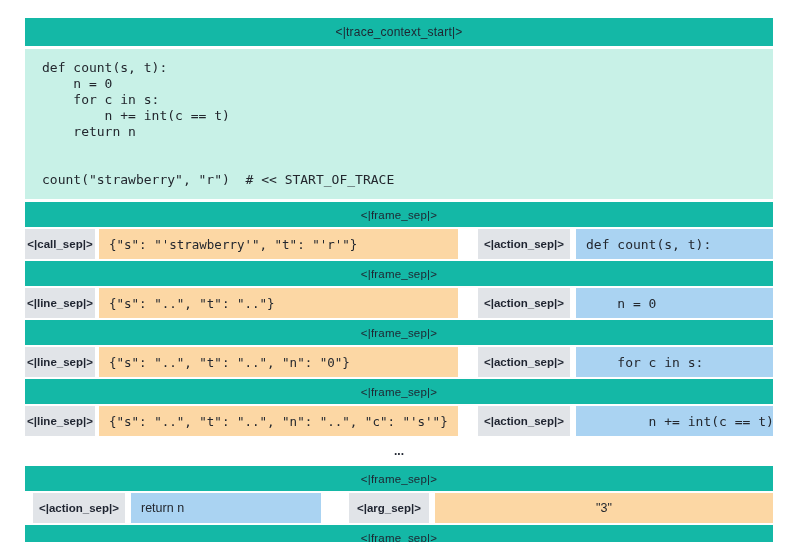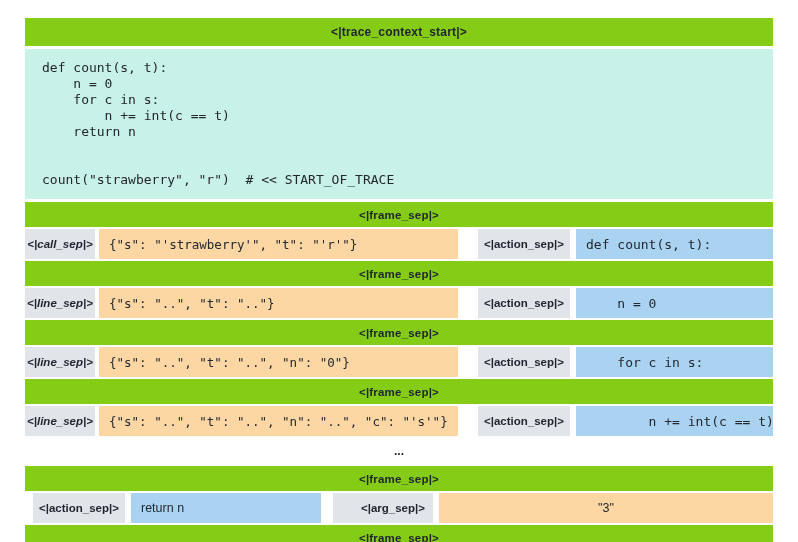--- a/index.html
+++ b/index.html
@@ -8,27 +8,27 @@
     width: 798px;
     height: 542px;
     box-sizing: border-box;
     padding: 18px 25px 0 25px;
     background: #ffffff;
     font-family: "Liberation Sans", sans-serif;
     color: #1f2430;
     overflow: hidden;
   }
   .bar {
-    background: #84cc16;
+    background: #14b8a6;
     height: 25px;
     display: flex;
     align-items: center;
     justify-content: center;
     font-size: 11.5px;
-    font-weight: bold;
+    font-weight: normal;
     letter-spacing: 0.2px;
     margin: 2px 0;
   }
   .header-bar { height: 28px; margin: 0 0 3px 0; font-size: 12px; }
   .code-block {
     background: #c8f1e7;
     margin: 0 0 3px 0;
     padding: 11px 17px;
     font-family: "DejaVu Sans Mono", monospace;
     font-size: 13px;
@@ -46,21 +46,21 @@
   }
   .chip {
     background: #e1e4e8;
     display: flex;
     align-items: center;
     justify-content: center;
     font-size: 11.5px;
     font-weight: bold;
     flex: none;
   }
-  .chip.w70 { width: 70px; font-style: italic; }
+  .chip.w70 { width: 70px; }
   .chip.w92 { width: 92px; }
   .statebox {
     background: #fcd7a4;
     display: flex;
     align-items: center;
     font-family: "DejaVu Sans Mono", monospace;
     font-size: 12.5px;
     color: #23272e;
     padding: 0 10px;
     white-space: pre;
@@ -98,21 +98,21 @@
     width: 170px;
     flex: none;
     margin-left: 6px;
     display: flex;
     align-items: center;
     padding: 0 10px;
     font-family: "Liberation Sans", sans-serif;
     font-size: 12.5px;
     color: #23272e;
   }
-  .ret-chip-arg { width: 80px; margin-left: 12px; padding-left: 20px; }
+  .ret-chip-arg { width: 80px; margin-left: 28px; }
   .ret-valuebox {
     background: #fcd7a4;
     flex: 1;
     margin-left: 6px;
     display: flex;
     align-items: center;
     justify-content: center;
     font-family: "Liberation Sans", sans-serif;
     font-size: 12.5px;
     color: #23272e;

